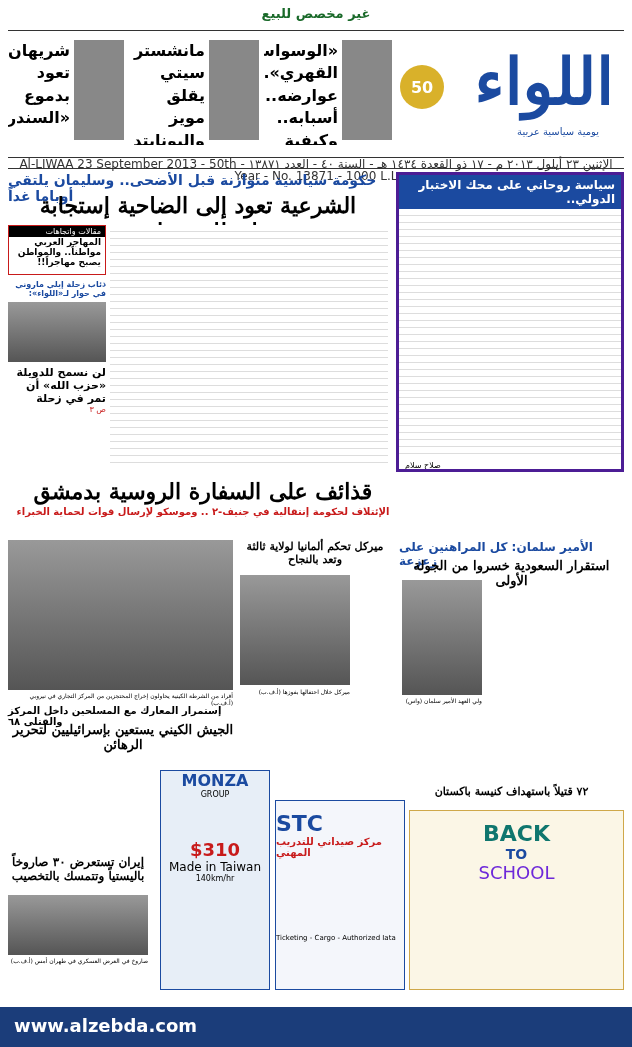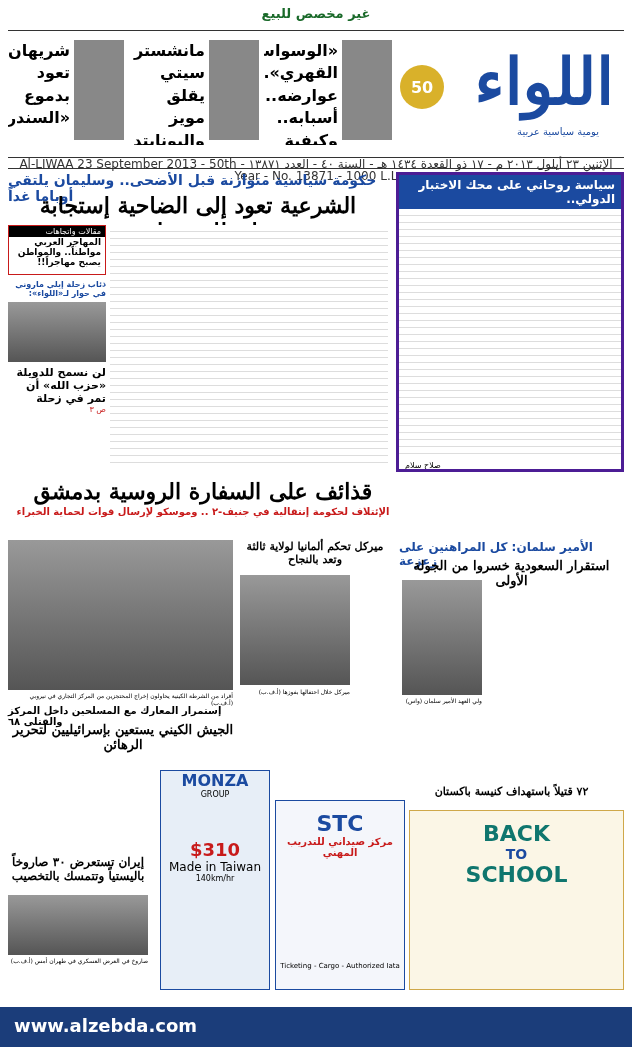--- a/index.html
+++ b/index.html
@@ -104,26 +104,26 @@
 
 <div class="abs head-big" style="top:785px;right:8px;width:225px;font-size:11px">٧٢ قتيلاً باستهداف كنيسة باكستان</div>
 
 <div class="ad" style="top:770px;left:160px;width:110px;height:220px;background:#e7eef7;border:1px solid #1b4aa0;direction:ltr;text-align:center">
   <div style="font-weight:bold;font-size:16px;color:#1b4aa0">MONZA</div>
   <div style="font-size:8px">GROUP</div>
   <div style="font-size:18px;color:#c81a1a;font-weight:bold;margin-top:40px">$310</div>
   <div style="font-size:12px;">Made in Taiwan</div>
   <div style="font-size:8px">140km/hr</div>
 </div>
-<div class="ad" style="top:800px;left:275px;width:130px;height:190px;background:#f4f6fb;border:1px solid #1b4aa0;text-align:center">
+<div class="ad" style="top:800px;left:275px;width:130px;height:190px;background:#f4f6fb;border:1px solid #1b4aa0;text-align:left">
   <div style="font-size:22px;font-weight:bold;color:#1b4aa0;margin-top:10px">STC</div>
   <div style="font-size:10px;font-weight:bold;color:#c81a1a">مركز صيداني للتدريب المهني</div>
-  <div style="font-size:7px;margin-top:104px;direction:ltr">Ticketing - Cargo - Authorized Iata</div>
+  <div style="font-size:7px;margin-top:76px;direction:ltr">Ticketing - Cargo - Authorized Iata</div>
 </div>
 <div class="ad" style="top:810px;right:8px;width:215px;height:180px;background:#fbf6e6;border:1px solid #cfa84a;direction:ltr;text-align:center">
   <div style="font-size:22px;font-weight:bold;color:#0f766e;margin-top:10px">BACK</div>
   <div style="font-size:14px;font-weight:bold;color:#1b4aa0">TO</div>
-  <div style="font-size:22px;font-weight:bold;color:#0f766e">SCHOOL</div>
+  <div style="font-size:18px;font-weight:normal;color:#6d28d9">SCHOOL</div>
 </div>
 
 <div class="abs footer">
   <div style="position:absolute;left:14px;top:8px;font-size:18px;font-weight:bold;direction:ltr;color:#fff">www.alzebda.com</div>
 </div>
 
 </body></html>

